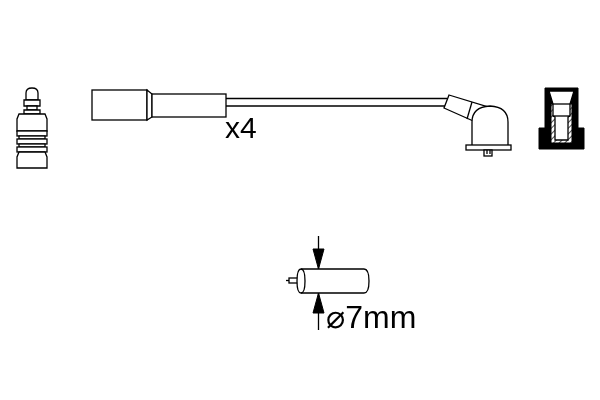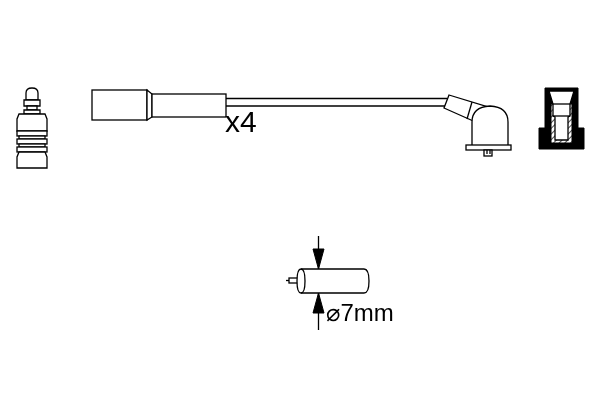--- a/index.html
+++ b/index.html
@@ -1,20 +1,20 @@
 <!DOCTYPE html>
 <html><head>
   <meta charset="utf-8">
   <style>
     html, body { margin: 0; padding: 0; background: #ffffff; }
     body { width: 600px; height: 400px; position: relative; overflow: hidden; font-family: "Liberation Sans", sans-serif; }
     #diagram { position: absolute; left: 0; top: 0; width: 600px; height: 400px; }
     .lbl { position: absolute; color: #000; font-family: "Liberation Sans", sans-serif; line-height: 1; white-space: nowrap; }
-    #qty-label { left: 225px; top: 107px; font-size: 30px; }
-    #dia-label { left: 326px; top: 301px; font-size: 24px; }
+    #qty-label { left: 225px; top: 113px; font-size: 30px; }
+    #dia-label { left: 326px; top: 301px; font-size: 32px; }
     .stroke { fill: none; stroke: #000; stroke-width: 1.3; }
     .fillw { fill: #fff; stroke: #000; stroke-width: 1.3; }
     .fillb { fill: #000; stroke: #000; stroke-width: 1; }
   </style>
 </head>
 <body>
 
 <svg id="diagram" viewBox="0 0 600 400" xmlns="http://www.w3.org/2000/svg">
   <defs>
     <pattern id="hatch" width="4" height="4" patternUnits="userSpaceOnUse" patternTransform="rotate(45)">

